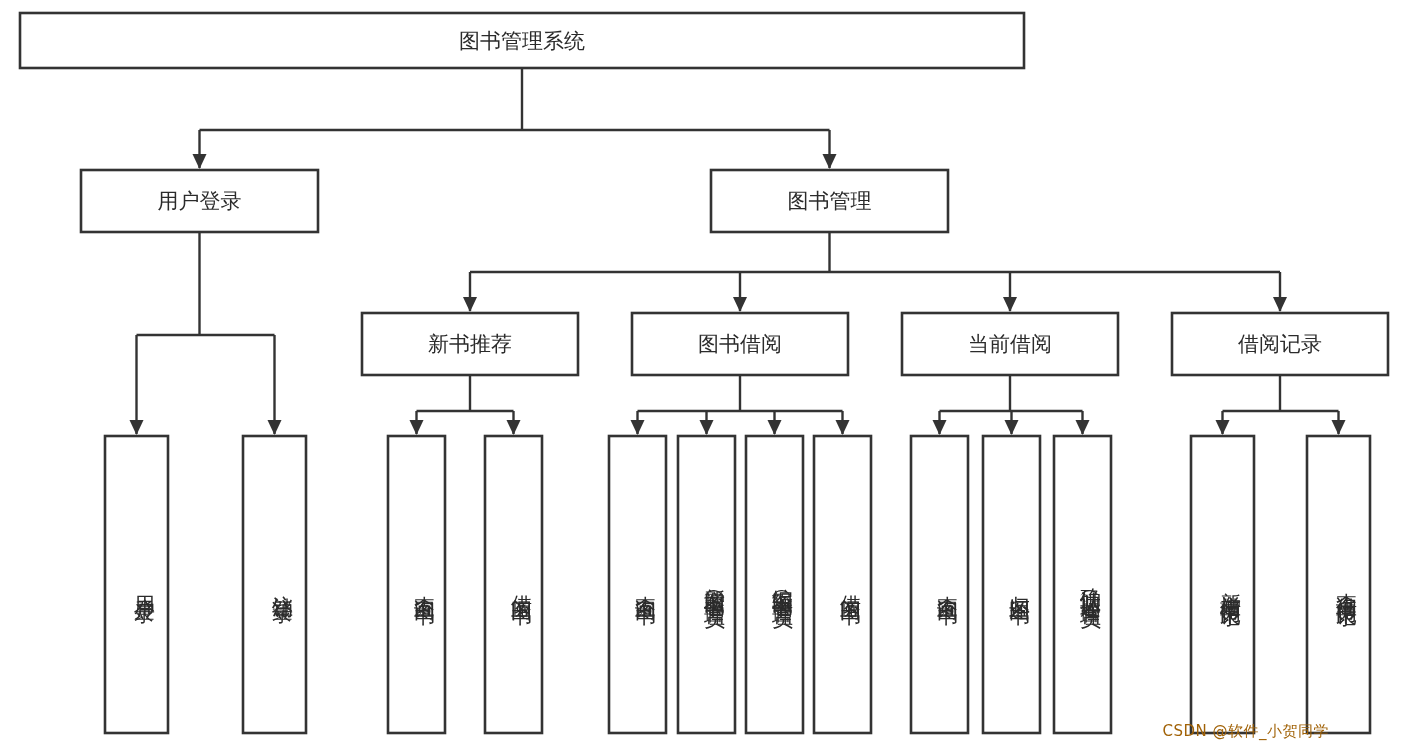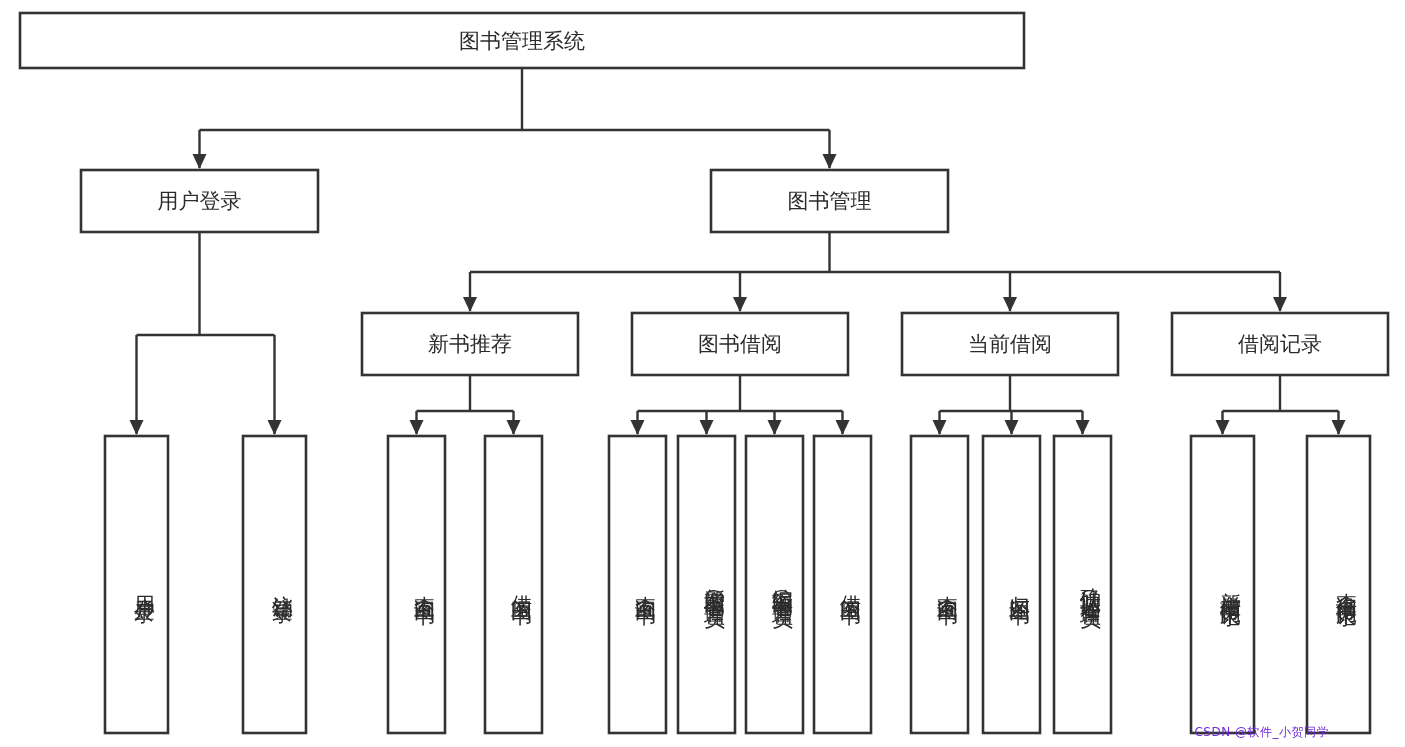--- a/index.html
+++ b/index.html
@@ -55,22 +55,22 @@
     writing-mode: vertical-rl;
     text-orientation: upright;
     letter-spacing: 3px;
     text-anchor: middle;
   }
   .watermark-text {
     position: absolute;
     right: 12px;
     bottom: 6px;
     font-family: "DejaVu Sans", "Liberation Sans", sans-serif;
-    font-size: 12px;
-    color: #6d28d9;
+    font-size: 15px;
+    color: #a16207;
     white-space: nowrap;
     pointer-events: none;
     letter-spacing: 0.5px;
   }
 </style>
 </head>
 <body>
 
 <div id="diagram-root">
   <svg class="tree-canvas" viewBox="0 0 1405 747" xmlns="http://www.w3.org/2000/svg">

